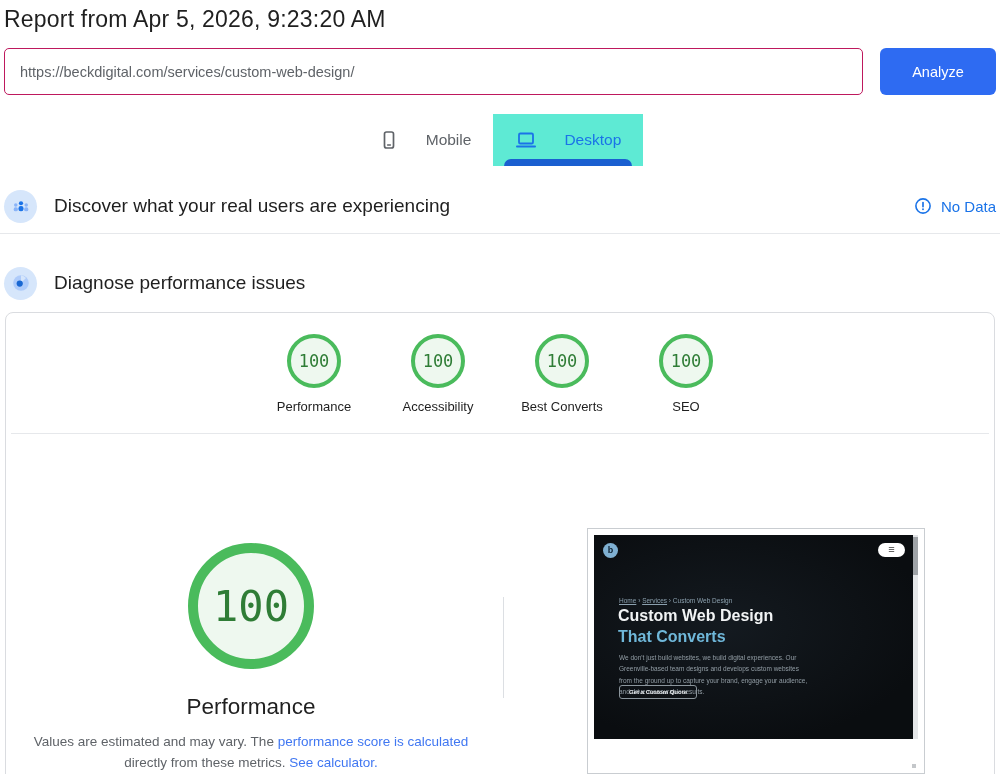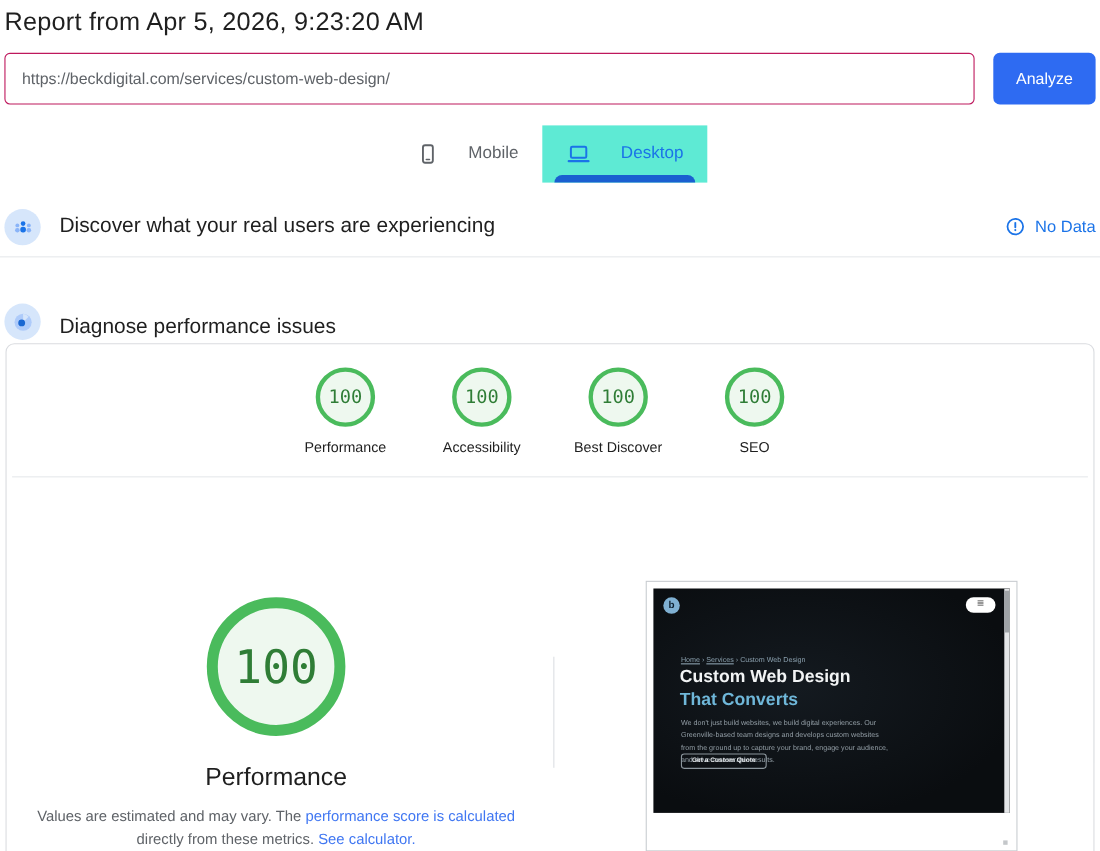--- a/index.html
+++ b/index.html
@@ -14,37 +14,37 @@
   
   .report-title { margin:6px 0 0; font-size:23px; font-weight:400; color:#1f1f1f; letter-spacing:.2px; }
 
   .url-row { display:flex; align-items:stretch; gap:17px; margin-top:15px; }
   .url-input {
     flex:1; height:47px; border:1px solid #be185d; border-radius:5px;
     padding:0 15px; font-size:14.5px; color:#5f6368; outline:none;
     font-family:"Liberation Sans", sans-serif; background:#fff;
   }
   .analyze-btn {
-    width:93px; height:47px; border:none; border-radius:6px;
+    width:116px; height:47px; border:none; border-radius:6px;
     background:#2e6bf2; color:#fff; font-size:14.5px; font-weight:500;
     font-family:"Liberation Sans", sans-serif; cursor:pointer;
   }
 
   
   .tabs { display:flex; justify-content:center; margin-top:19px; }
   .tab { position:relative; display:flex; align-items:center; gap:27px; height:52px;
          padding:0 22px; font-size:15.5px; font-weight:500; color:#5f6368; cursor:pointer; }
   .tab.active { background:#5eead4; color:#1a73e8; }
   .tab-indicator { position:absolute; left:11px; right:11px; bottom:0; height:7px;
                    background:#1a5fd0; border-radius:8px 8px 0 0; }
 
   
   .section-row { display:flex; align-items:center; gap:17px; height:52px; }
   .row-field { margin-top:14px; }
-  .row-lab { margin-top:23px;align-items:flex-end; }
+  .row-lab { margin-top:23px; }
   .section-icon { width:33px; height:33px; border-radius:50%; background:#d6e6fb;
                   display:flex; align-items:center; justify-content:center; flex:none; }
   .section-title { font-size:19px; color:#1f1f1f; }
   .no-data { margin-left:auto; display:flex; align-items:flex-end; gap:9px;
              color:#1a73e8; font-size:15px; font-weight:500; cursor:pointer; }
   .hdivider { height:1px; background:#e6e8eb; margin:1px -4px 0; }
 
   
   .card { margin:3px 1px 0; height:564px; border:1px solid #dadce0; border-radius:8px;
           padding-top:21px; overflow:hidden; background:#fff; }
@@ -173,21 +173,21 @@
       <div class="gauge-item">
         <div class="gauge-small">100</div>
         <div class="gauge-label">Performance</div>
       </div>
       <div class="gauge-item">
         <div class="gauge-small">100</div>
         <div class="gauge-label">Accessibility</div>
       </div>
       <div class="gauge-item">
         <div class="gauge-small">100</div>
-        <div class="gauge-label">Best Discover</div>
+        <div class="gauge-label">Best Converts</div>
       </div>
       <div class="gauge-item">
         <div class="gauge-small">100</div>
         <div class="gauge-label">SEO</div>
       </div>
     </div>
 
     <div class="card-divider"></div>
 
     <div class="report-body">

